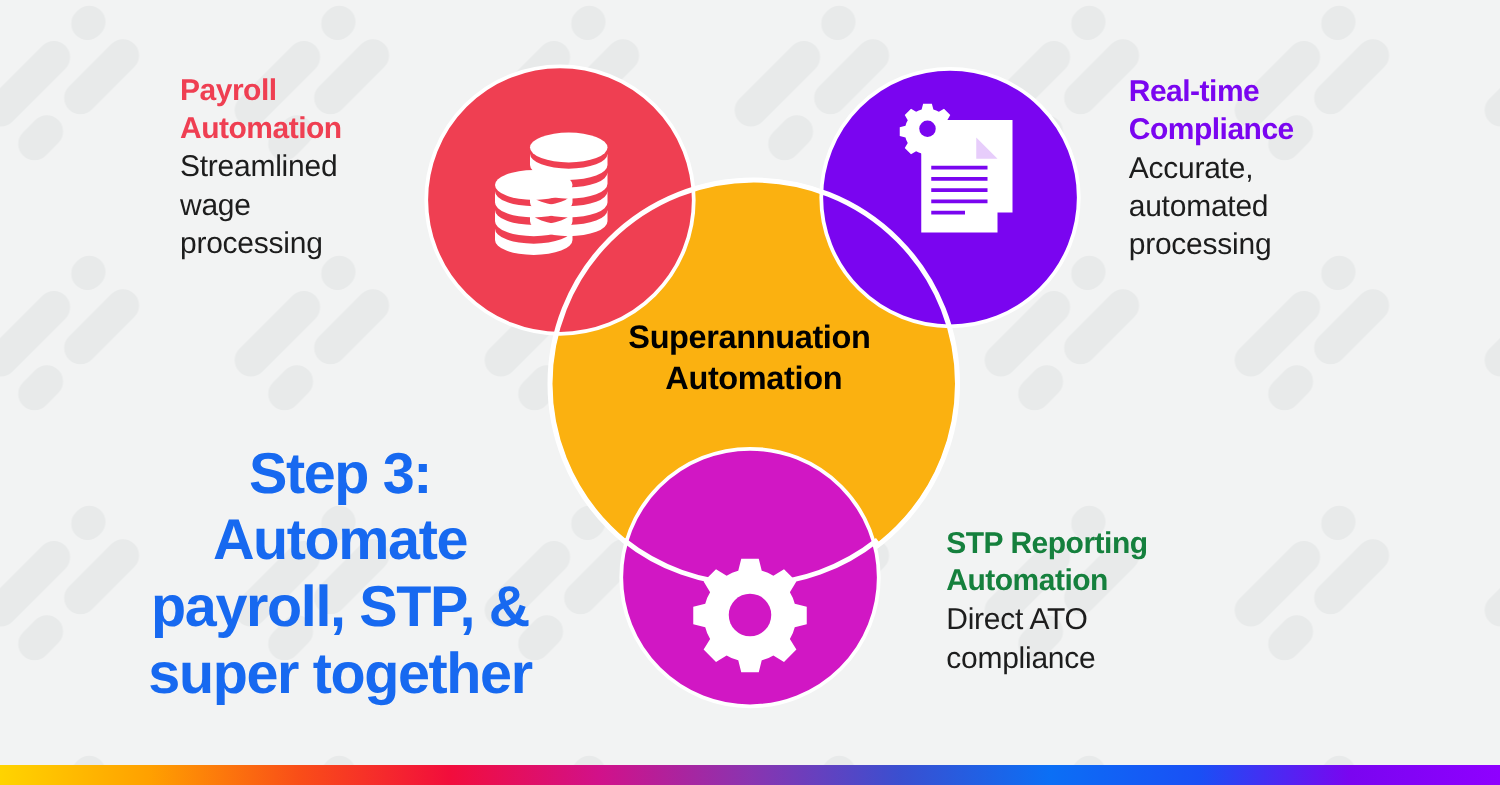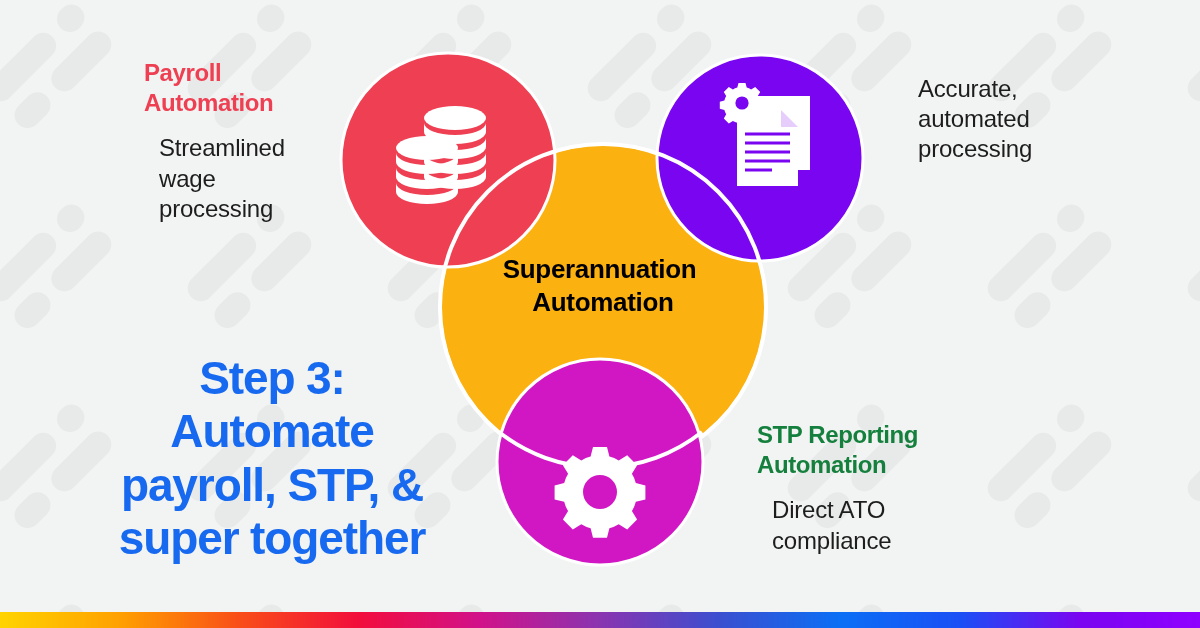--- a/index.html
+++ b/index.html
@@ -43,21 +43,21 @@
   .callout .c-title {
     font-weight: bold;
     font-size: 24px;
     letter-spacing: -0.4px;
     margin: 0 0 1px 0;
     white-space: pre-line;
   }
   .callout .c-body {
     font-size: 24px;
     color: #1d1d1d;
-    margin: 15px;
+    margin: 0;
     white-space: pre-line;
     letter-spacing: -0.2px;
   }
 
   #callout-payroll   { left: 144px; top: 58px;  width: 220px; }
   #callout-realtime  { left: 903px; top: 59px;  width: 240px; }
   #callout-stp       { left: 757px; top: 420px; width: 260px; }
 
   .headline {
     position: absolute;
@@ -184,20 +184,22 @@
 
   <div class="callout" id="callout-payroll">
     <p class="c-title" id="t-payroll" style="color: rgb(239, 63, 82);">Payroll
 Automation</p>
     <p class="c-body">Streamlined
 wage
 processing</p>
   </div>
 
   <div class="callout" id="callout-realtime">
+    <p class="c-title" id="t-realtime" style="color: rgb(122, 5, 240);">Real-time
+Compliance</p>
     <p class="c-body">Accurate,
 automated
 processing</p>
   </div>
 
   <div class="callout" id="callout-stp">
     <p class="c-title" id="t-stp" style="color: #15803d;">STP Reporting
 Automation</p>
     <p class="c-body">Direct ATO
 compliance</p>

